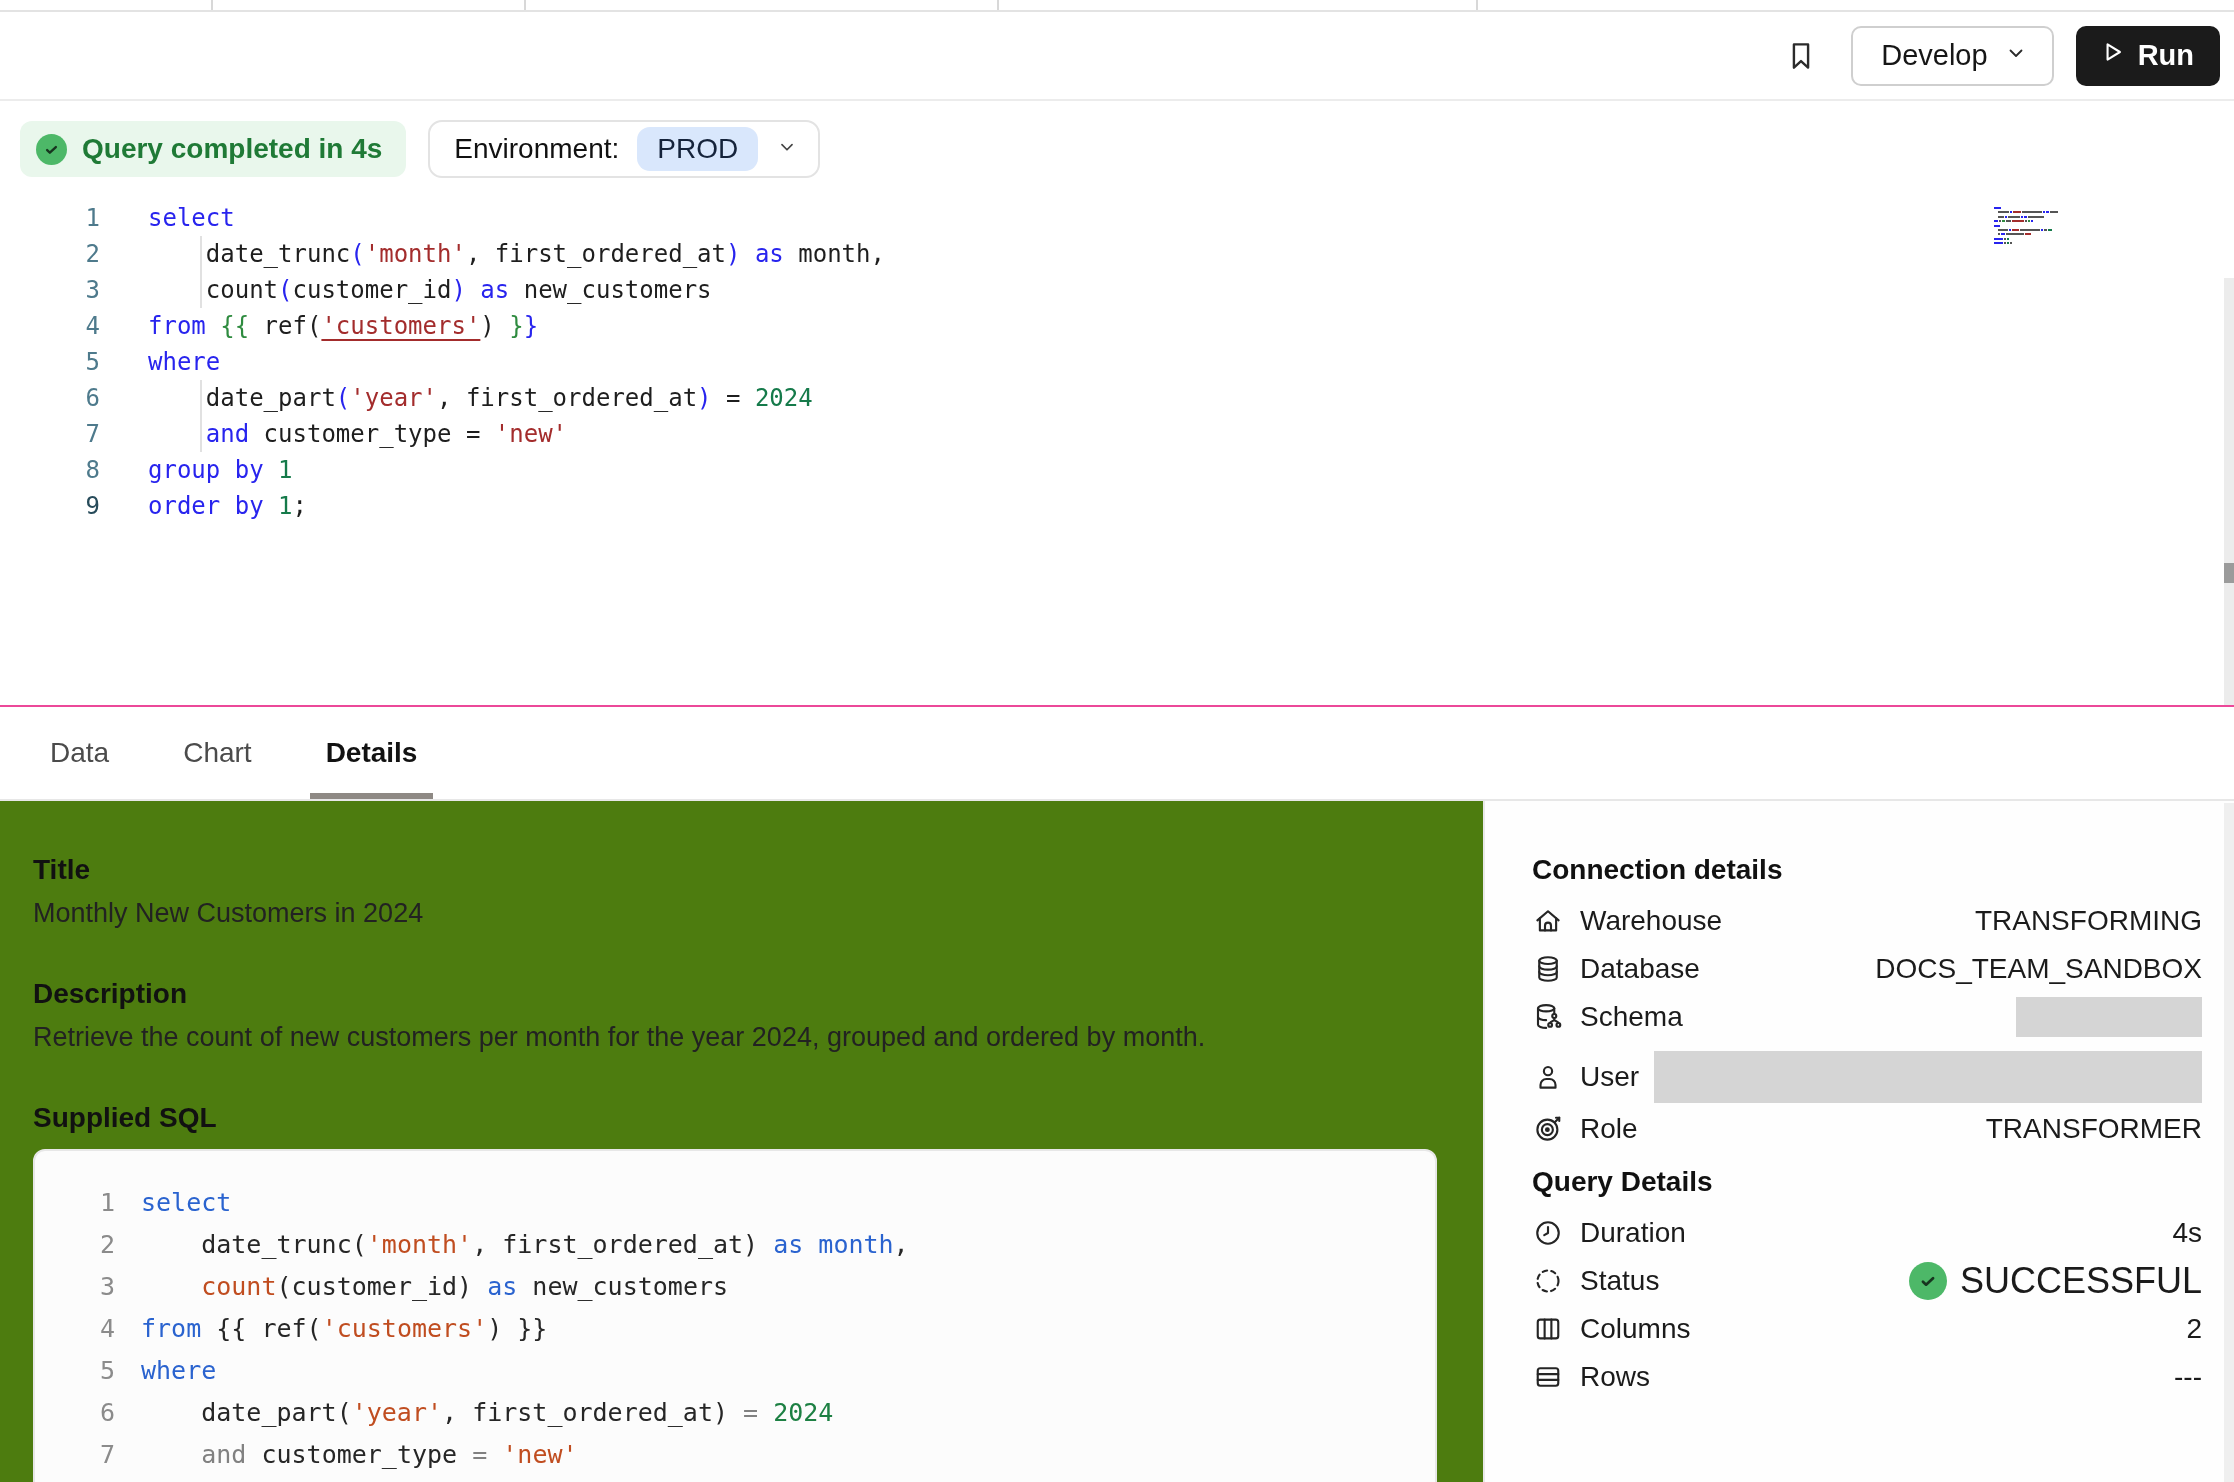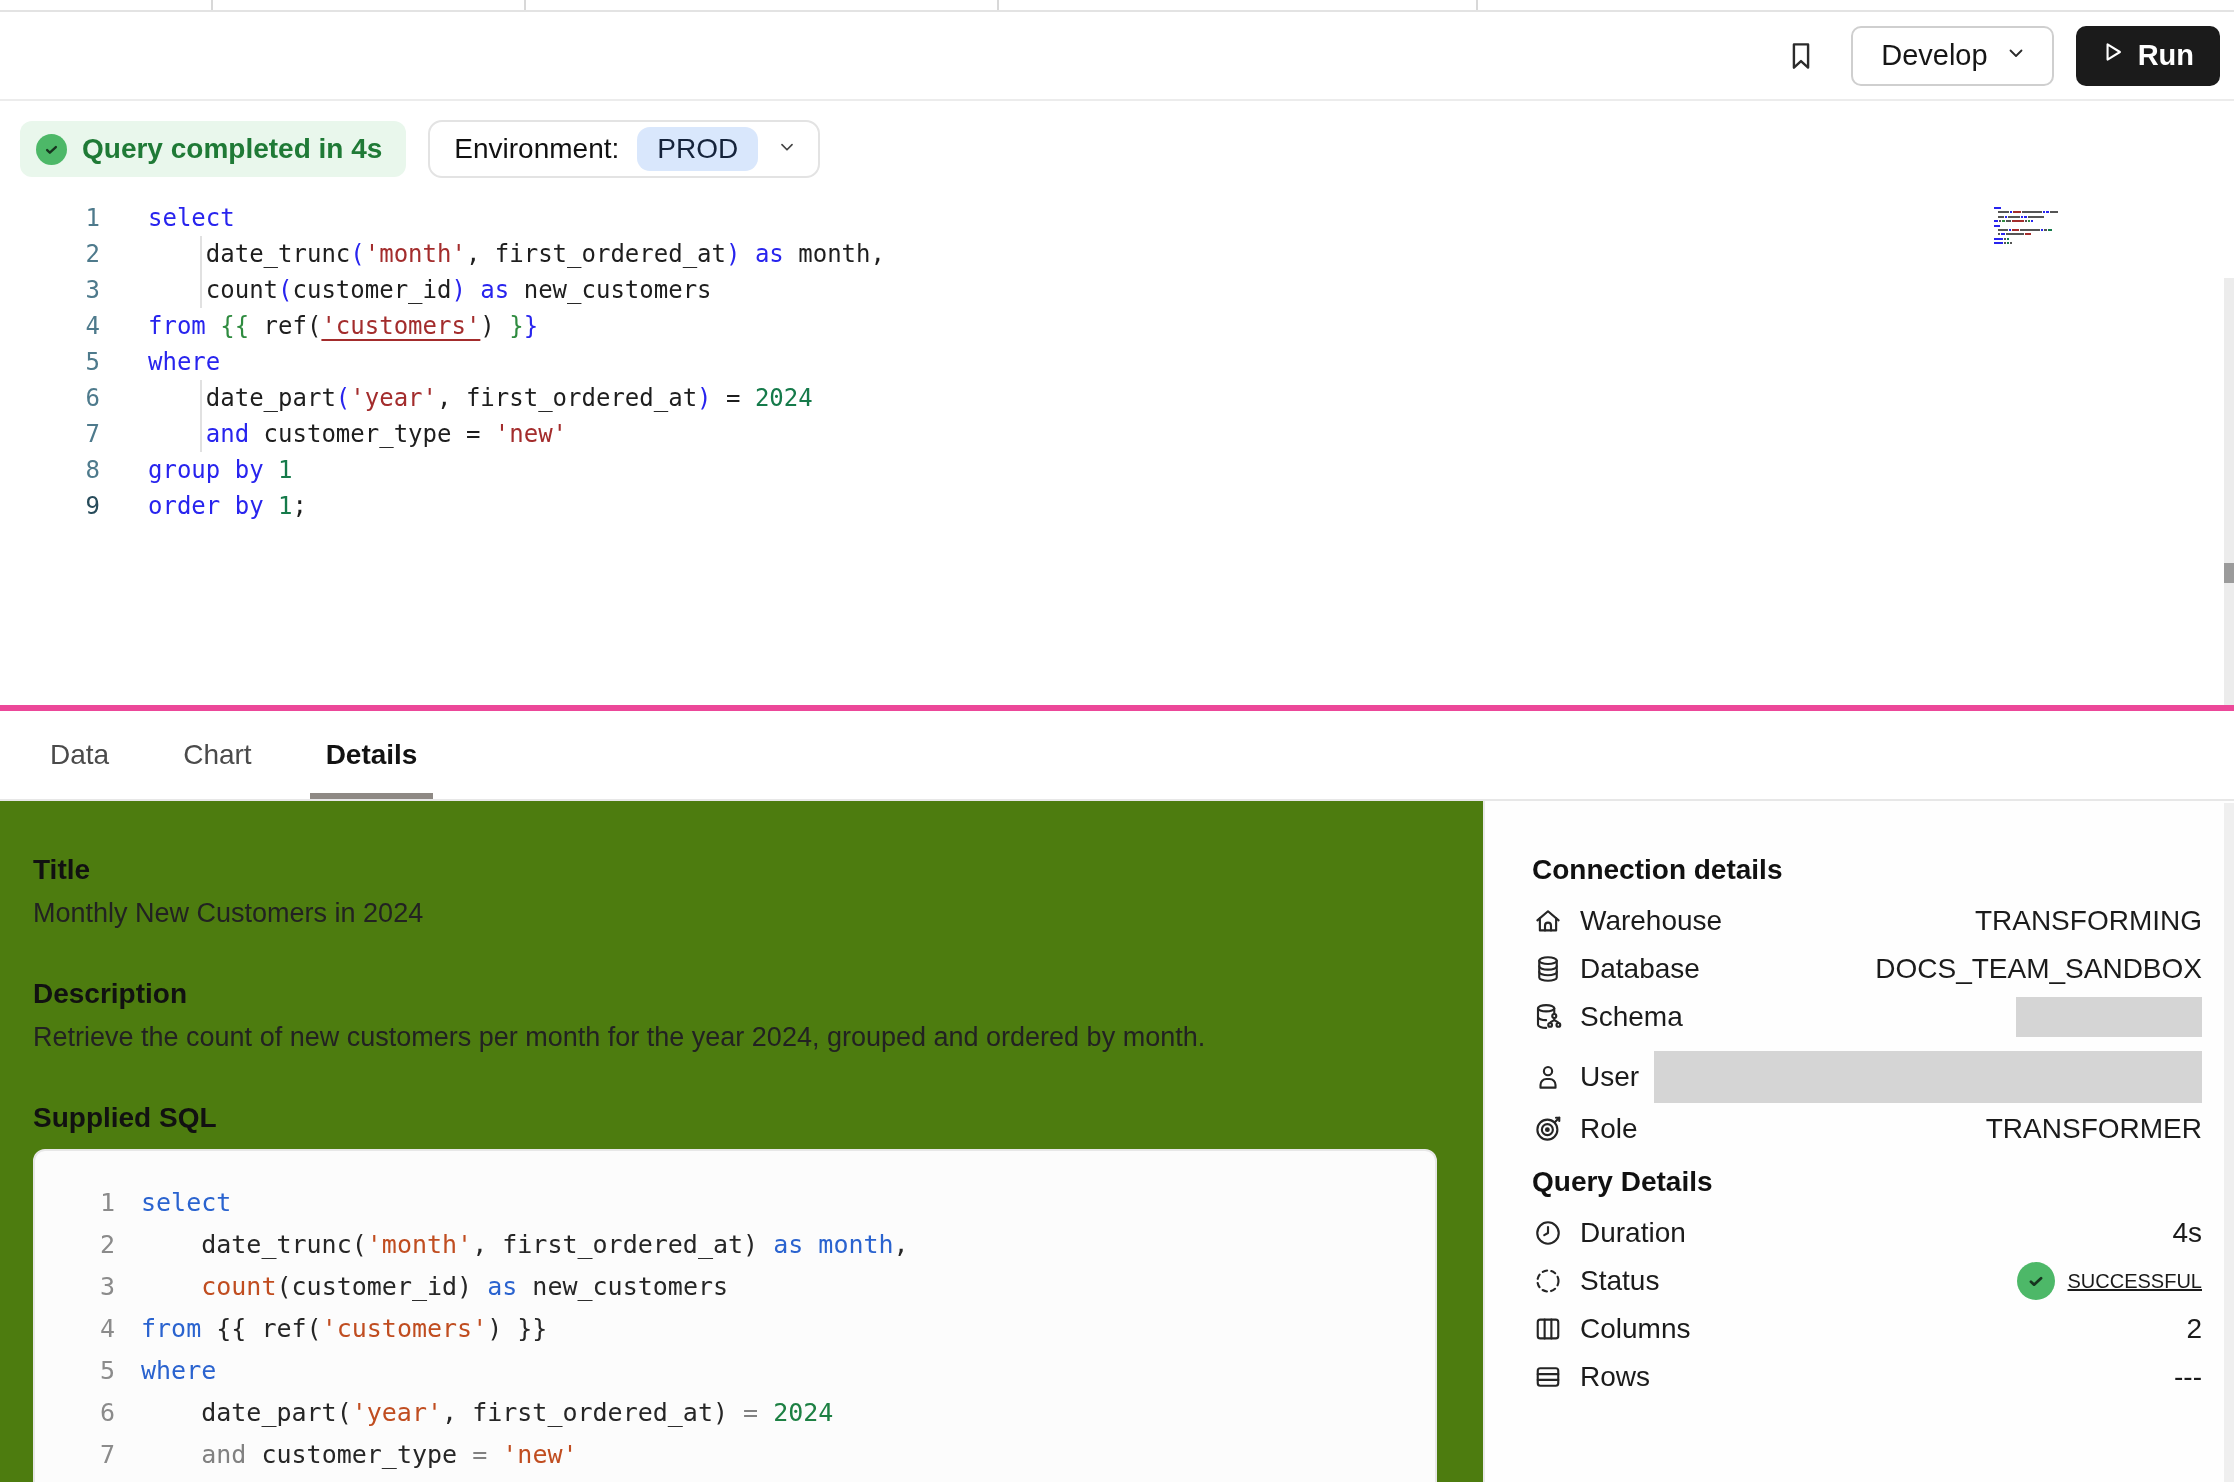--- a/index.html
+++ b/index.html
@@ -50,21 +50,21 @@
   .tok-kw2{color:#2a63cf}.tok-str2{color:#c04d20}.tok-num2{color:#1d8043}.tok-gr2{color:#818181}.tok-pl2{color:#262626}
 
   .minimap{position:absolute;top:10px;right:134px;width:104px;padding:2px;}
   .mm-row{display:flex;height:2px;margin-bottom:2.4px;}
   .mm-tok{height:2px;display:inline-block;margin-right:1px;}
   .mm-sp{height:2px;display:inline-block;}
   .editor-scrollbar{position:absolute;right:0;top:83px;width:10px;height:427px;background:#ececec;}
   .editor-scrollbar .thumb{position:absolute;top:285px;left:0;width:10px;height:20px;background:#9b9b9b;}
 
   
-  .tabs{position:absolute;top:705px;left:0;right:0;height:96px;border-top:6px solid #ec4899;border-bottom:2px solid #e7e7e7;
+  .tabs{position:absolute;top:705px;left:0;right:0;height:96px;border-top:2px solid #ec4899;border-bottom:2px solid #e7e7e7;
         display:flex;align-items:stretch;padding-left:42px;gap:58px;box-sizing:border-box;background:#fff;}
   .tab{position:relative;display:flex;align-items:center;font-size:28px;color:#4b4b4b;padding:0 8px;}
   .tab.active{color:#121212;font-weight:bold;}
   .tab.active::after{content:"";position:absolute;left:-8px;right:-8px;bottom:0;height:6px;background:#8e8984;}
 
   
   .content{position:absolute;top:801px;left:0;right:0;bottom:0;display:flex;background:#4d7c0f;}
   .left-pane{flex:1;padding:52px 46px 0 33px;box-sizing:border-box;overflow:hidden;}
   .section-label{font-size:28px;font-weight:bold;color:#111;line-height:34px;}
   .section-value{font-size:27px;color:#222;line-height:32px;margin-top:10px;}
@@ -79,21 +79,21 @@
   .panel-heading{font-size:28px;font-weight:bold;color:#111;line-height:34px;}
   .rows-wrap{margin-top:10px;}
   .detail-row{display:flex;align-items:center;height:48px;text-align:center;}
   .detail-row.tall{height:56px;margin-top:8px;}
   .row-label{display:flex;align-items:center;gap:16px;font-size:28px;color:#1b1b1b;}
   .row-icon{display:flex;align-items:center;justify-content:center;width:32px;height:32px;flex:none;}
   .row-value{margin-left:auto;font-size:28px;color:#1b1b1b;}
   .redact{margin-left:auto;background:#d5d5d5;}
   .redact-sm{width:186px;height:40px;}
   .redact-lg{width:548px;height:52px;}
-  .status-wrap{margin-left:auto;display:flex;align-items:center;gap:13px;font-size:20px;color:#1b1b1b;text-decoration:underline;}
+  .status-wrap{margin-left:auto;display:flex;align-items:center;gap:13px;font-size:36px;color:#1b1b1b;}
   .qd-heading{margin-top:12px;}
   .panel-scroll-strip{position:absolute;right:0;top:803px;bottom:0;width:10px;background:#efefef;}
 </style>
 </head>
 <body>
 
 <div class="screen">
 
   <div class="top-strip">
     <div class="tab-divider" style="left:211px"></div>

